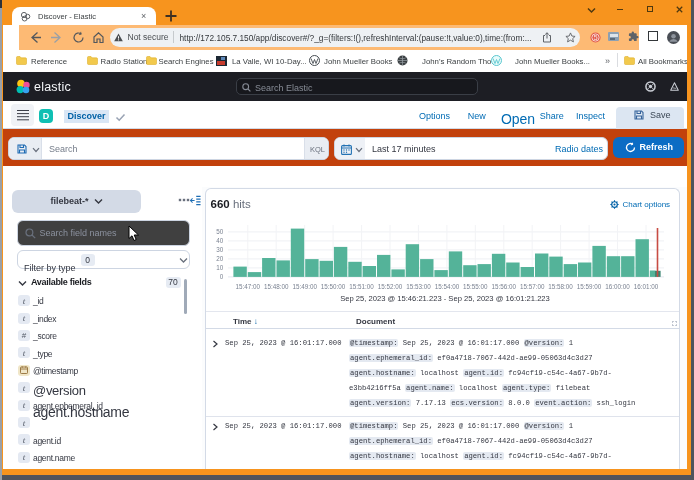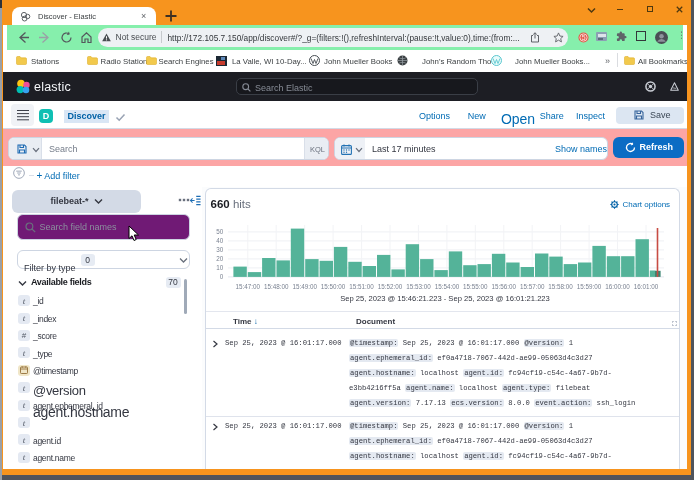--- a/index.html
+++ b/index.html
@@ -28,21 +28,21 @@
     </svg>
 <svg class="a" style="left:585px;top:6.5px" width="9" height="7" viewBox="0 0 9 7">
       <path d="M1 1.5 L4.5 5 L8 1.5" fill="none" stroke="#50390f" stroke-width="1.5"></path>
     </svg>
 <div class="a" style="left:615px;top:8.6px;width:6px;height:1.5px;background:#50390f"></div>
 <div class="a" style="left:644.5px;top:5.5px;width:6px;height:6px;border:1.3px solid #50390f"></div>
 <svg class="a" style="left:673.5px;top:5.5px" width="7" height="7" viewBox="0 0 9 9">
       <path d="M1 1 L8 8 M8 1 L1 8" stroke="#50390f" stroke-width="1.6"></path>
     </svg>
 <div class="a" style="left:1px;top:25px;width:684px;height:444px;background:#fff;overflow:hidden">
-<div class="a" style="left:4px;top:0;width:676px;height:25px;background:#86efac">
+<div class="a" style="left:16px;top:0;width:620px;height:25px;background:#fdba74">
 <svg class="a" style="left:10px;top:6px" width="13" height="13" viewBox="0 0 13 13">
           <path d="M8.5 1.5 L3 6.5 L8.5 11.5 M3 6.5 H12" fill="none" stroke="#54585c" stroke-width="1.3"></path>
         </svg>
 <svg class="a" style="left:31px;top:6px" width="13" height="13" viewBox="0 0 13 13">
           <path d="M4.5 1.5 L10 6.5 L4.5 11.5 M1 6.5 H10" fill="none" stroke="#9aa0a6" stroke-width="1.3"></path>
         </svg>
 <svg class="a" style="left:52.5px;top:6px" width="13" height="13" viewBox="0 0 13 13">
           <path d="M11 6.5 A4.5 4.5 0 1 1 9.2 2.9" fill="none" stroke="#54585c" stroke-width="1.2"></path>
           <path d="M9 0.5 L9.6 3.4 L6.7 3.9 Z" fill="#54585c"></path>
         </svg>
@@ -82,21 +82,21 @@
           <circle cx="7.5" cy="7.5" r="7.5" fill="#4a4e55"></circle>
           <circle cx="7.5" cy="6" r="2.6" fill="#8d939c"></circle>
           <path d="M2.5 12.5 A5.5 5.5 0 0 1 12.5 12.5 Z" fill="#8d939c"></path>
         </svg>
 <div class="a" style="left:670px;top:5px;font-size:9px;color:#5f6368">⋮</div>
 </div>
 <div class="a" style="left:0;top:25px;width:684px;height:21px;background:#fff">
 <svg class="a" style="left:12.5px;top:6px" width="11" height="9" viewBox="0 0 11 9">
           <path d="M0.5 1.5 A1 1 0 0 1 1.5 0.5 H4 L5.2 1.8 H9.5 A1 1 0 0 1 10.5 2.8 V7.5 A1 1 0 0 1 9.5 8.5 H1.5 A1 1 0 0 1 0.5 7.5 Z" fill="#f2c94c" stroke="#dba617" stroke-width="0.5"></path>
         </svg>
-<div class="a" style="left:28px;top:7px;font-size:7.8px;color:#3c4043;white-space:nowrap">Stations</div>
+<div class="a" style="left:28px;top:7px;font-size:7.8px;color:#3c4043;white-space:nowrap">Reference</div>
 <svg class="a" style="left:83.5px;top:6px" width="11" height="9" viewBox="0 0 11 9">
           <path d="M0.5 1.5 A1 1 0 0 1 1.5 0.5 H4 L5.2 1.8 H9.5 A1 1 0 0 1 10.5 2.8 V7.5 A1 1 0 0 1 9.5 8.5 H1.5 A1 1 0 0 1 0.5 7.5 Z" fill="#f2c94c" stroke="#dba617" stroke-width="0.5"></path>
         </svg>
 <div class="a" style="left:97.5px;top:7px;font-size:7.8px;color:#3c4043;white-space:nowrap">Radio Stations</div>
 <svg class="a" style="left:142.5px;top:6px" width="11" height="9" viewBox="0 0 11 9">
           <path d="M0.5 1.5 A1 1 0 0 1 1.5 0.5 H4 L5.2 1.8 H9.5 A1 1 0 0 1 10.5 2.8 V7.5 A1 1 0 0 1 9.5 8.5 H1.5 A1 1 0 0 1 0.5 7.5 Z" fill="#f2c94c" stroke="#dba617" stroke-width="0.5"></path>
         </svg>
 <div class="a" style="left:155.5px;top:7px;font-size:7.8px;color:#3c4043;white-space:nowrap">Search Engines</div>
 <div class="a" style="left:212.5px;top:6px;width:11px;height:10px;background:#1c2733">
           <div class="a" style="left:1px;top:5px;width:8px;height:4px;background:#c73c2e"></div>
@@ -157,29 +157,29 @@
 <div class="a" style="left:36px;top:8px;width:14px;height:14px;background:#0fbfb3;border-radius:4px;color:#fff;font-size:9px;font-weight:bold;text-align:center;line-height:14px">D</div>
 <div class="a" style="left:61px;top:9px;width:45px;height:13px;background:#d9e6f5;border-radius:0;color:#0061a6;font-size:9px;font-weight:bold;text-align:center;line-height:13px">Discover</div>
 <svg class="a" style="left:112px;top:12px" width="11" height="9" viewBox="0 0 11 9">
             <path d="M1.5 4.5 L4.2 7.2 L9.5 1.5" fill="none" stroke="#98a2b3" stroke-width="1.5"></path>
           </svg>
 <div class="a blk" style="left:416px;top:10px;font-size:9px">Options</div>
 <div class="a blk" style="left:464.8px;top:10px;font-size:9px">New</div>
 <div class="a blk" style="left:497.9px;top:10px;font-size:14px">Open</div>
 <div class="a blk" style="left:536.8px;top:10px;font-size:9px">Share</div>
 <div class="a blk" style="left:573px;top:10px;font-size:9px">Inspect</div>
-<div class="a" style="left:613px;top:6px;width:68px;height:17px;background:#dce6f2;border-radius:4px">
+<div class="a" style="left:613px;top:6px;width:68px;height:29px;background:#dce6f2;border-radius:4px">
 <svg class="a" style="left:18px;top:3px" width="10" height="10" viewBox="0 0 10 10">
               <path d="M1 1 H7.5 L9 2.5 V9 H1 Z" fill="none" stroke="#37649c" stroke-width="1.1"></path>
               <path d="M3 1 V3.5 H6.5 V1 M2.5 9 V6 H7.5 V9" fill="none" stroke="#37649c" stroke-width="1.1"></path>
             </svg>
 <div class="a" style="left:34px;top:3px;font-size:9px;color:#3c4856">Save</div>
 </div>
 </div>
-<div class="a" style="left:0;top:57px;width:684px;height:37px;background:#fca5a5">
+<div class="a" style="left:0;top:57px;width:684px;height:37px;background:#c2410c">
 <div class="a" style="left:5px;top:7.5px;width:321px;height:23px;border:1px solid #cdd5e2;border-radius:6px;background:#fff;overflow:hidden">
 <div class="a" style="left:0;top:0;width:33px;height:23px;background:#e9edf3;border-right:1px solid #d9dfe9"></div>
 <svg class="a" style="left:7.5px;top:6.5px" width="10" height="10" viewBox="0 0 10 10">
               <path d="M1 1 H7.5 L9 2.5 V9 H1 Z" fill="none" stroke="#1e6bb3" stroke-width="1.1"></path>
               <path d="M3 1 V3.5 H6.5 V1 M2.5 9 V6 H7.5 V9" fill="none" stroke="#1e6bb3" stroke-width="1.1"></path>
             </svg>
 <svg class="a" style="left:23px;top:9.5px" width="8" height="6" viewBox="0 0 8 6">
               <path d="M1 1.2 L4 4.5 L7 1.2" fill="none" stroke="#69707d" stroke-width="1.2"></path>
             </svg>
 <div class="a" style="left:40px;top:6px;font-size:9px;color:#757d8a">Search</div>
@@ -194,56 +194,48 @@
               <circle cx="3" cy="6" r="0.7" fill="#2372b4"></circle>
               <circle cx="5.5" cy="6" r="0.7" fill="#2372b4"></circle>
               <circle cx="8" cy="6" r="0.7" fill="#2372b4"></circle>
               <circle cx="3" cy="8.2" r="0.7" fill="#2372b4"></circle>
               <circle cx="5.5" cy="8.2" r="0.7" fill="#2372b4"></circle>
             </svg>
 <svg class="a" style="left:20px;top:9.5px" width="8" height="6" viewBox="0 0 8 6">
               <path d="M1 1.2 L4 4.5 L7 1.2" fill="none" stroke="#69707d" stroke-width="1.2"></path>
             </svg>
 <div class="a" style="left:37.5px;top:6.5px;font-size:9px;color:#343741">Last 17 minutes</div>
-<div class="a blk" style="left:220.5px;top:6.5px;font-size:9px;white-space:nowrap">Show names</div>
+<div class="a blk" style="left:220.5px;top:6.5px;font-size:9px;white-space:nowrap">Radio dates</div>
 </div>
 <div class="a" style="left:609.5px;top:7.5px;width:71.5px;height:21px;background:#0b6cc4;border-radius:6px">
 <svg class="a" style="left:12px;top:5px" width="11" height="11" viewBox="0 0 11 11">
               <path d="M9.5 5.5 A4 4 0 1 1 7.9 2.3" fill="none" stroke="#fff" stroke-width="1.3"></path>
               <path d="M7.2 0.3 L8.2 2.6 L5.8 3.4 Z" fill="#fff"></path>
             </svg>
 <div class="a" style="left:27px;top:5px;font-size:9px;font-weight:bold;color:#fff">Refresh</div>
 </div>
-</div>
-<div class="a" style="left:0;top:94px;width:684px;height:21px;background:#fff">
-<svg class="a" style="left:9.5px;top:1px" width="12" height="12" viewBox="0 0 13 13">
-            <circle cx="6.5" cy="6.5" r="5.8" fill="none" stroke="#98a2b3" stroke-width="1"></circle>
-            <path d="M3.5 4.5 H9.5 M4.5 6.5 H8.5 M5.5 8.5 H7.5" stroke="#98a2b3" stroke-width="1"></path>
-          </svg>
-<div class="a" style="left:26px;top:8.5px;width:5px;height:1.5px;background:#d8dde7"></div>
-<div class="a blk" style="left:33.5px;top:3.5px;font-size:9px"><span style="font-size:10px">+</span> Add filter</div>
 </div>
 <div class="a" style="left:0;top:115px;width:684px;height:282px;background:#fbfcfd">
 <div class="a" style="left:0;top:0;width:199px;height:282px;background:#fff">
 <div class="a" style="left:9px;top:2.5px;width:129px;height:23.5px;background:#d3dae6;border-radius:6px;display:flex;align-items:center;justify-content:center">
               <span style="font-size:9px;font-weight:bold;color:#343741">filebeat-*&nbsp;&nbsp;</span>
               <svg width="9" height="7" viewBox="0 0 9 7">
                 <path d="M1 1.5 L4.5 5 L8 1.5" fill="none" stroke="#343741" stroke-width="1.4"></path>
               </svg>
             </div>
 <svg class="a" style="left:174.5px;top:10.5px" width="12" height="4" viewBox="0 0 12 4">
               <rect x="0.8" y="0.8" width="2.4" height="2.4" fill="#69707d"></rect>
               <rect x="4.8" y="0.8" width="2.4" height="2.4" fill="#69707d"></rect>
               <rect x="8.8" y="0.8" width="2.4" height="2.4" fill="#69707d"></rect>
             </svg>
 <svg class="a" style="left:186.5px;top:8px" width="11" height="11" viewBox="0 0 12 12">
               <path d="M6.8 1.5 H11.5 M6.8 4.5 H11.5 M6.8 7.5 H11.5 M6.8 10.5 H11.5" stroke="#1e6eb5" stroke-width="1.1"></path>
               <path d="M5 6 L0.8 6 M2.8 3.8 L0.5 6 L2.8 8.2" fill="none" stroke="#1e6eb5" stroke-width="1.1"></path>
             </svg>
-<div class="a" style="left:13.5px;top:27px;width:173px;height:26px;border:1px solid #cdd5e2;border-radius:6px;background:#701a75">
+<div class="a" style="left:13.5px;top:33px;width:173px;height:26px;border:1px solid #cdd5e2;border-radius:6px;background:#404040">
 <svg class="a" style="left:7px;top:7px" width="11" height="11" viewBox="0 0 11 11">
                 <circle cx="4.4" cy="4.4" r="3.4" fill="none" stroke="#69707d" stroke-width="1.2"></circle>
                 <path d="M7 7 L10.2 10.2" stroke="#69707d" stroke-width="1.2"></path>
               </svg>
 <div class="a" style="left:22px;top:7px;font-size:9px;color:#8b919e">Search field names</div>
 </div>
 <svg class="a" style="left:125px;top:38px;z-index:50" width="12" height="17" viewBox="0 0 12 17">
               <path d="M1 1 L1 13.5 L4 10.8 L6 15.5 L8.2 14.5 L6.2 10 L10.5 10 Z" fill="#fff" stroke="#000" stroke-width="1"></path>
             </svg>
 <div class="a" style="left:13.5px;top:63px;width:173px;height:18.5px;border:1px solid #cdd5e2;border-radius:6px;background:#fff">

